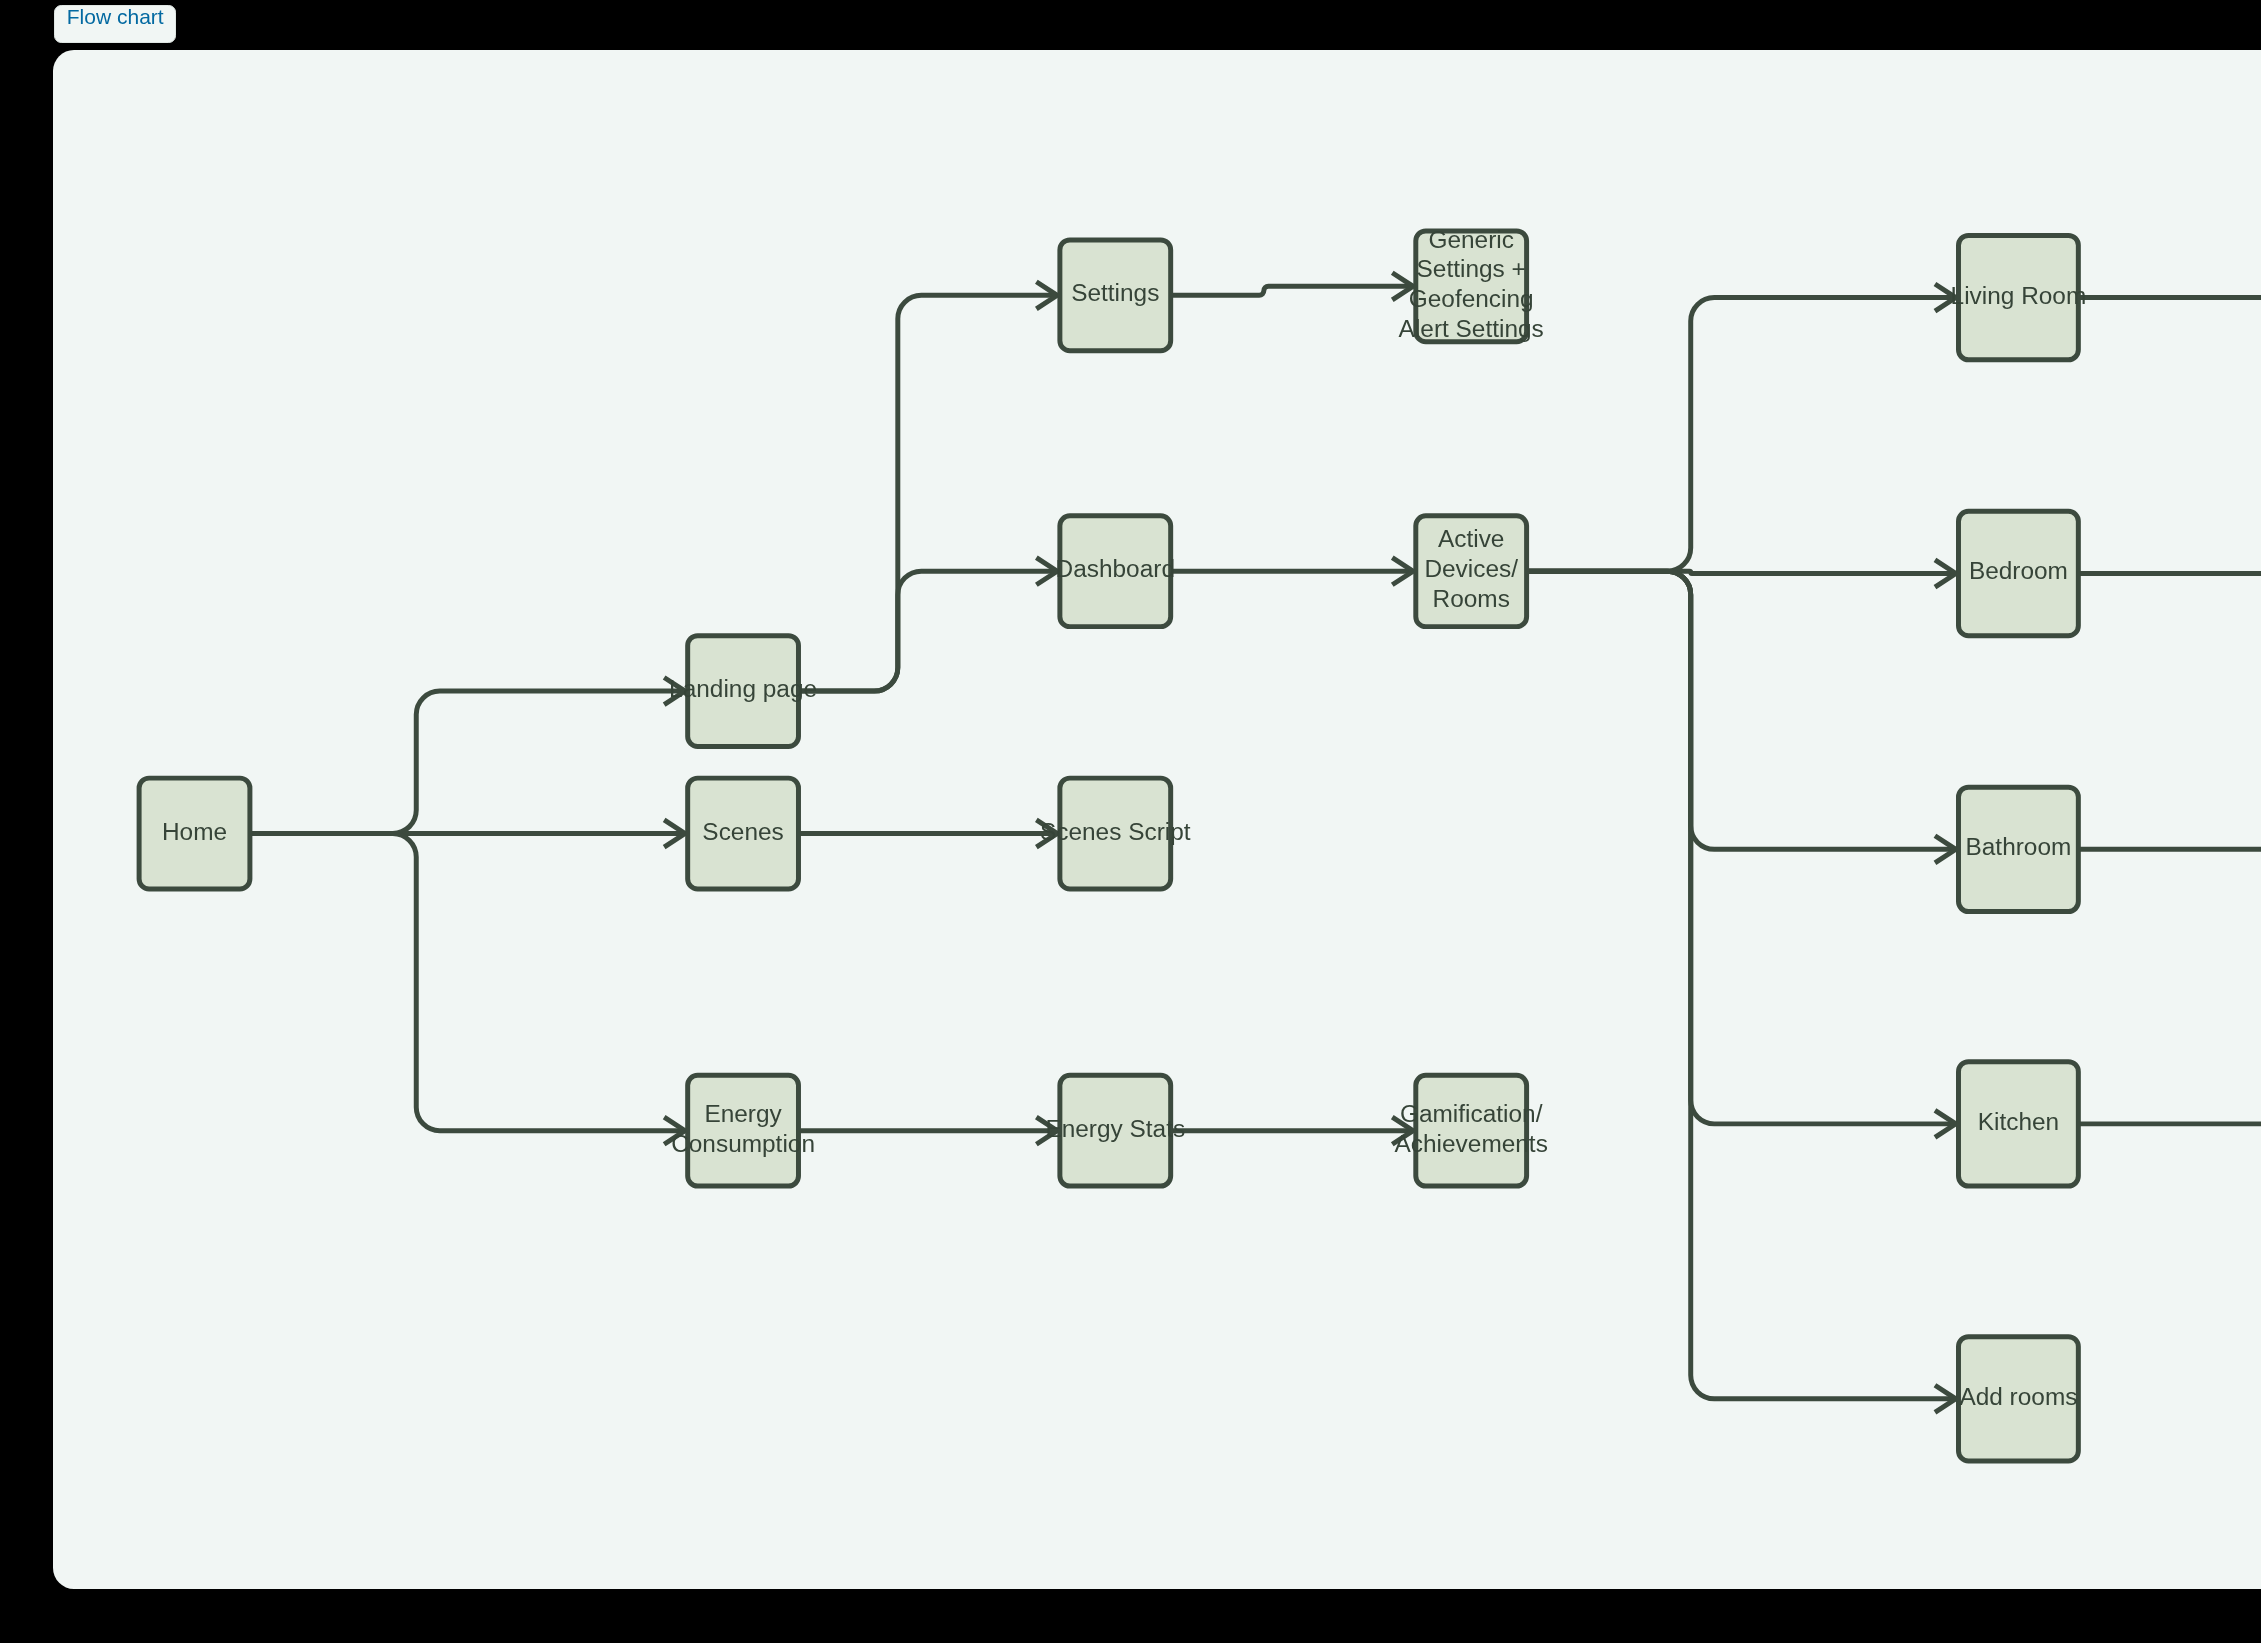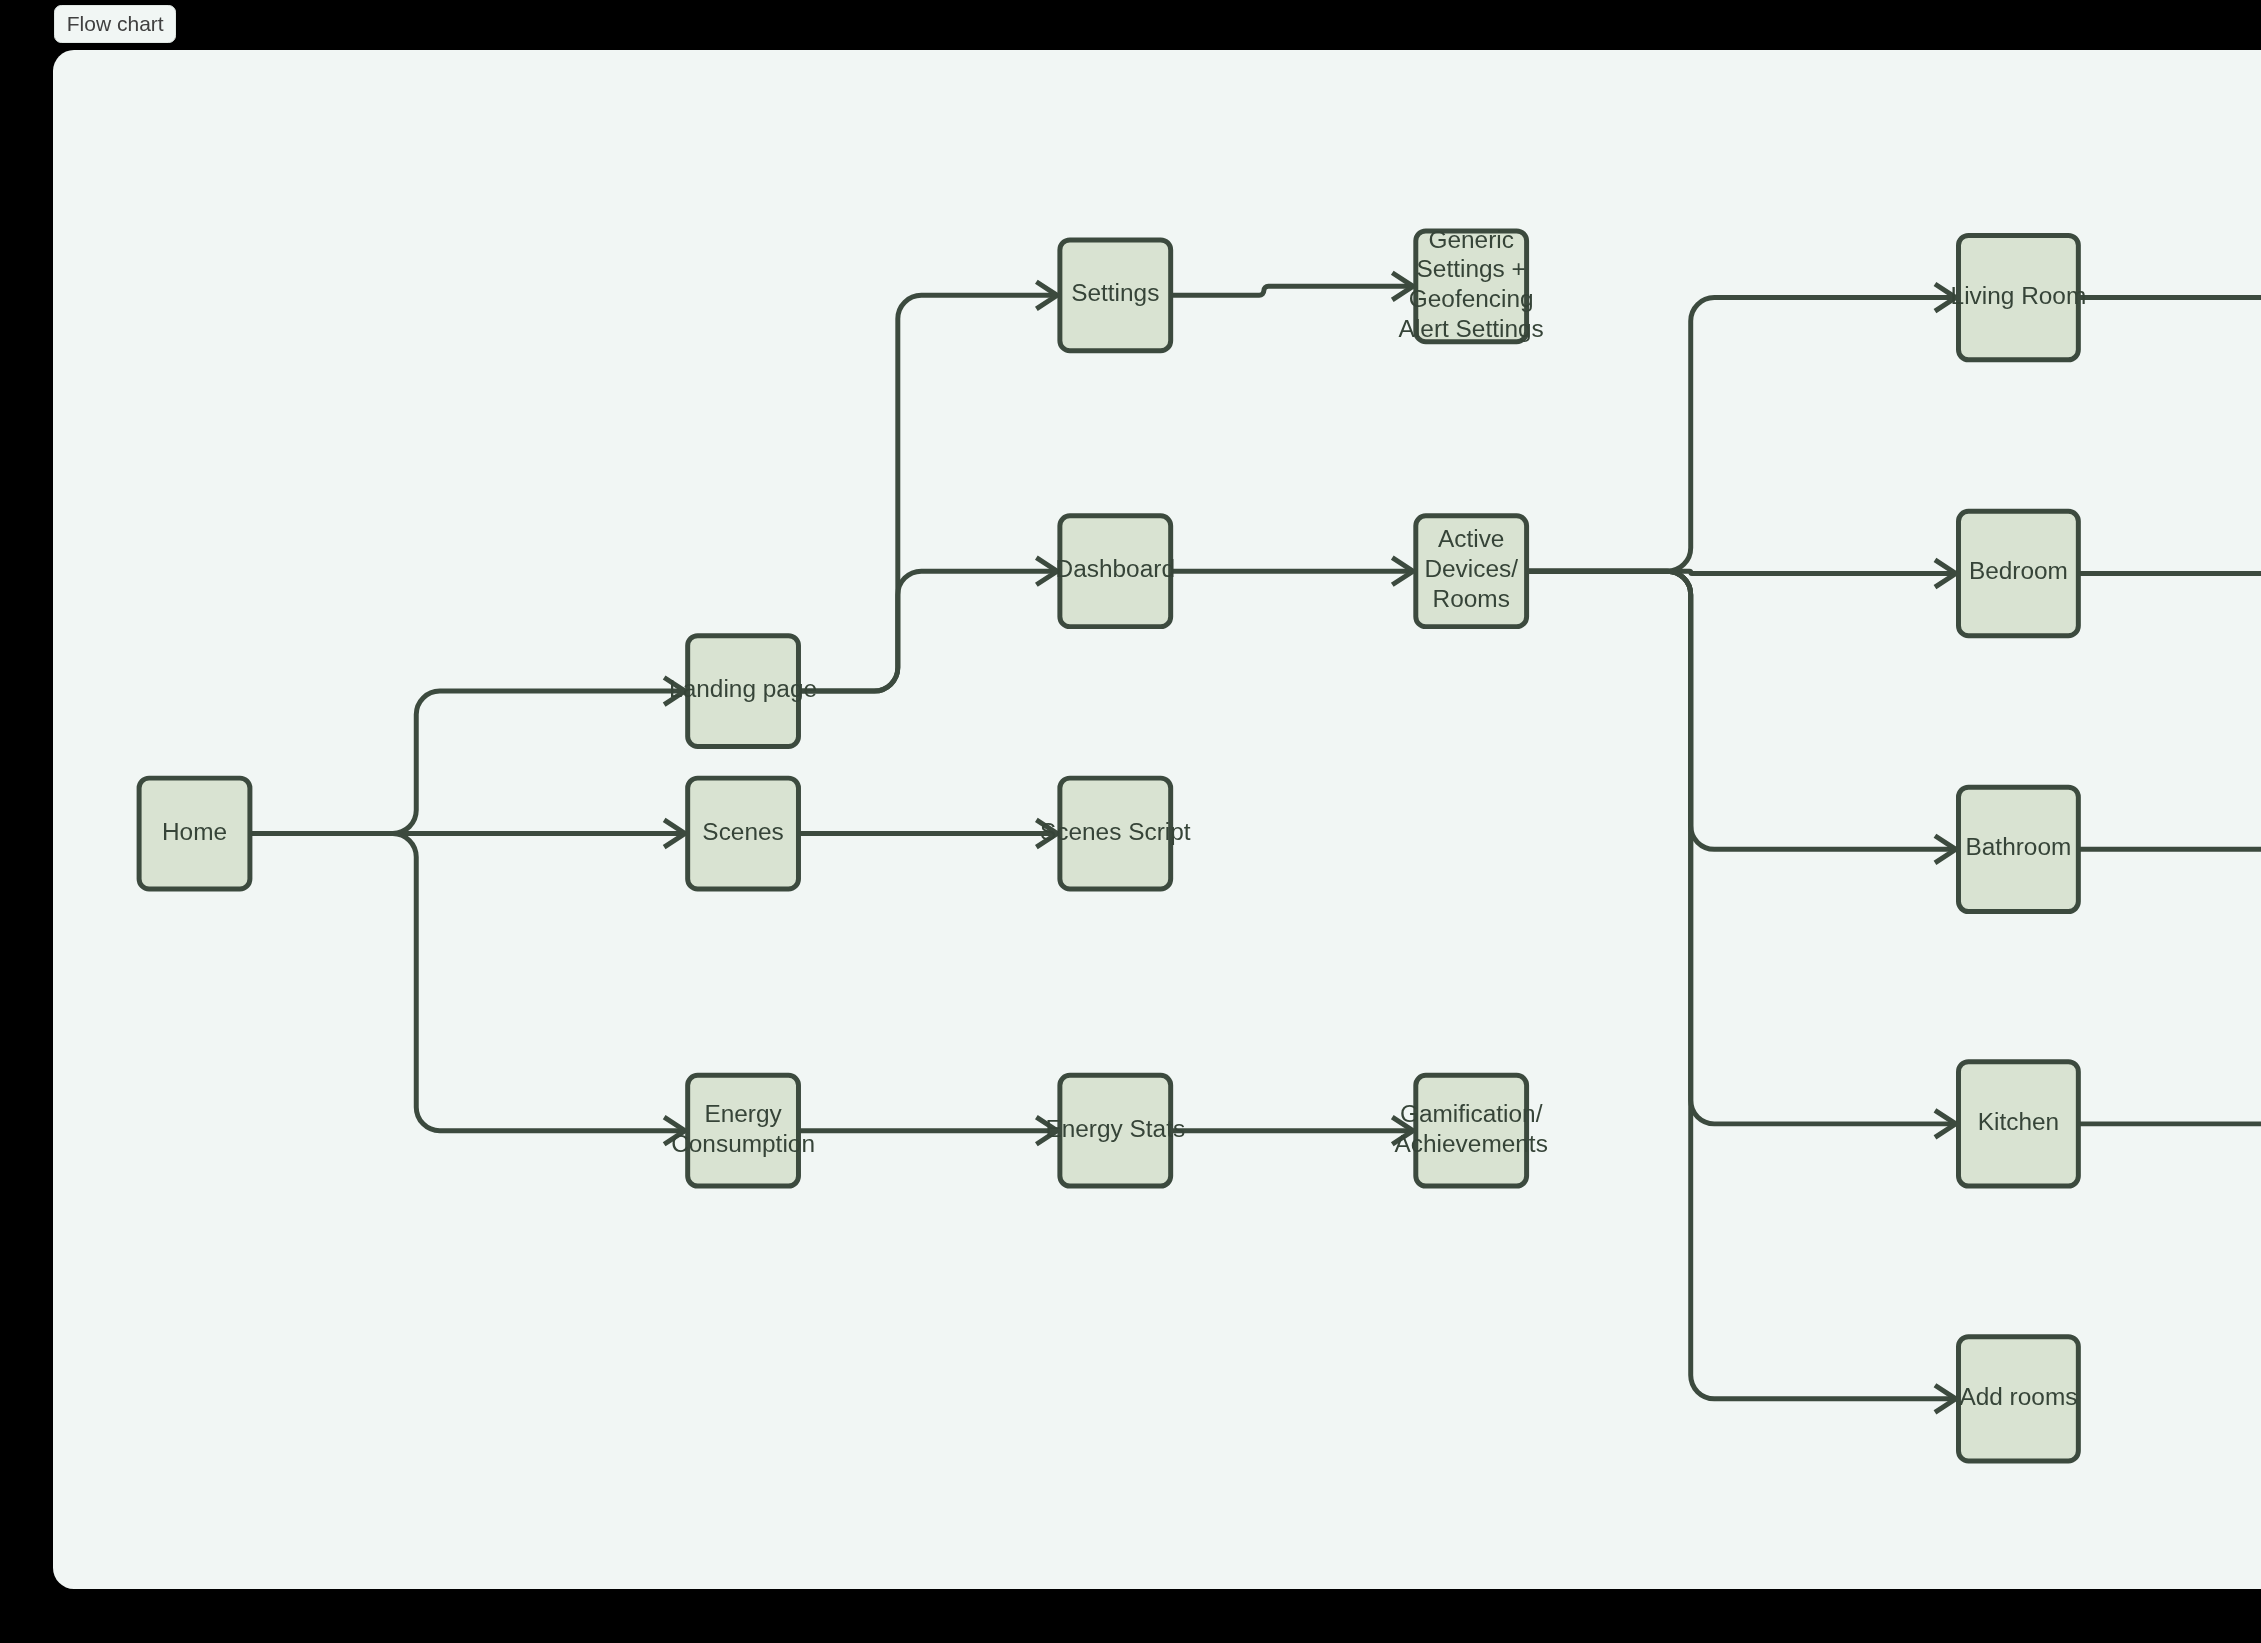--- a/index.html
+++ b/index.html
@@ -22,26 +22,26 @@
     left: 0px; top: 0px;
     width: 3076px; height: 50px;
     background: #000000;
   }
   .tab-chip {
     position: absolute;
     left: 54px; top: 4.5px;
     height: 38px;
     padding: 0 11.8px;
     display: flex;
-    align-items: center;
+    align-items: flex-start;
     background: #f1f6f4;
     border: 1.4px solid #dfe6e3;
     border-radius: 7.2px;
     font-size: 21px;
-    color: #404040;
+    color: #0369a1;
     white-space: nowrap;
     line-height: 1;
   }
   
   #canvas {
     position: absolute;
     left: 53px;
     top: 50px;
     width: 2968px;
     height: 1539px;

